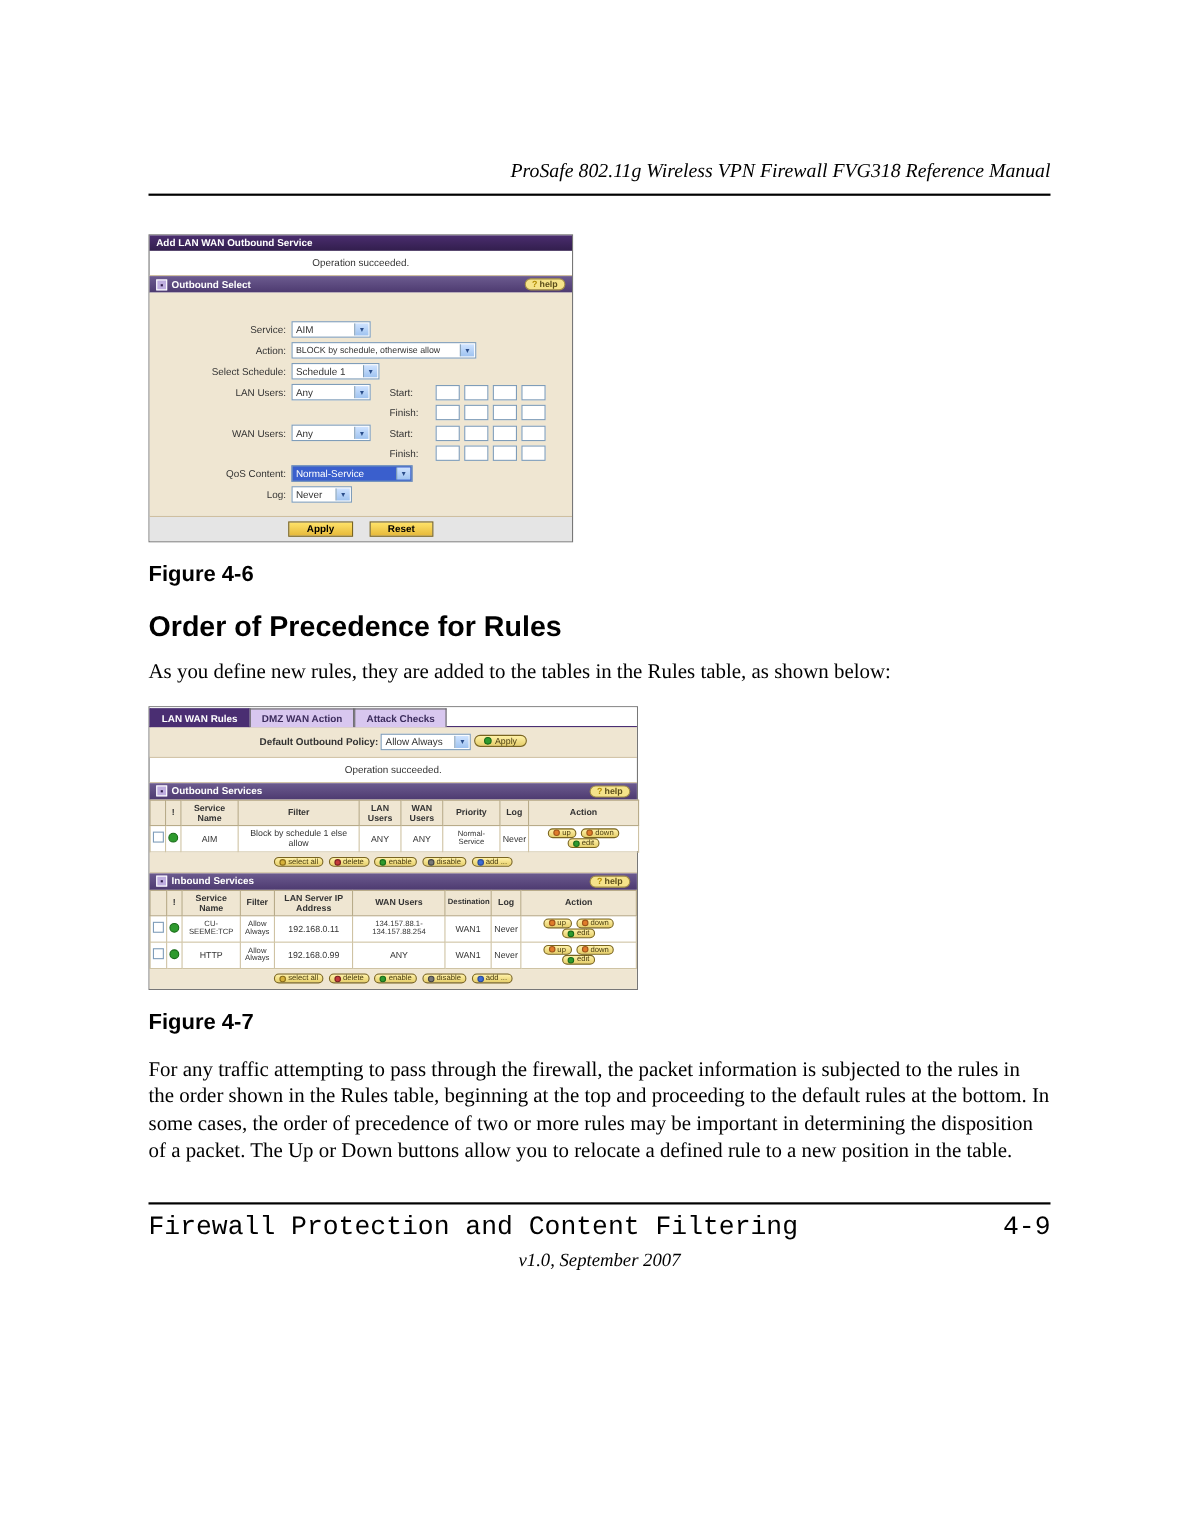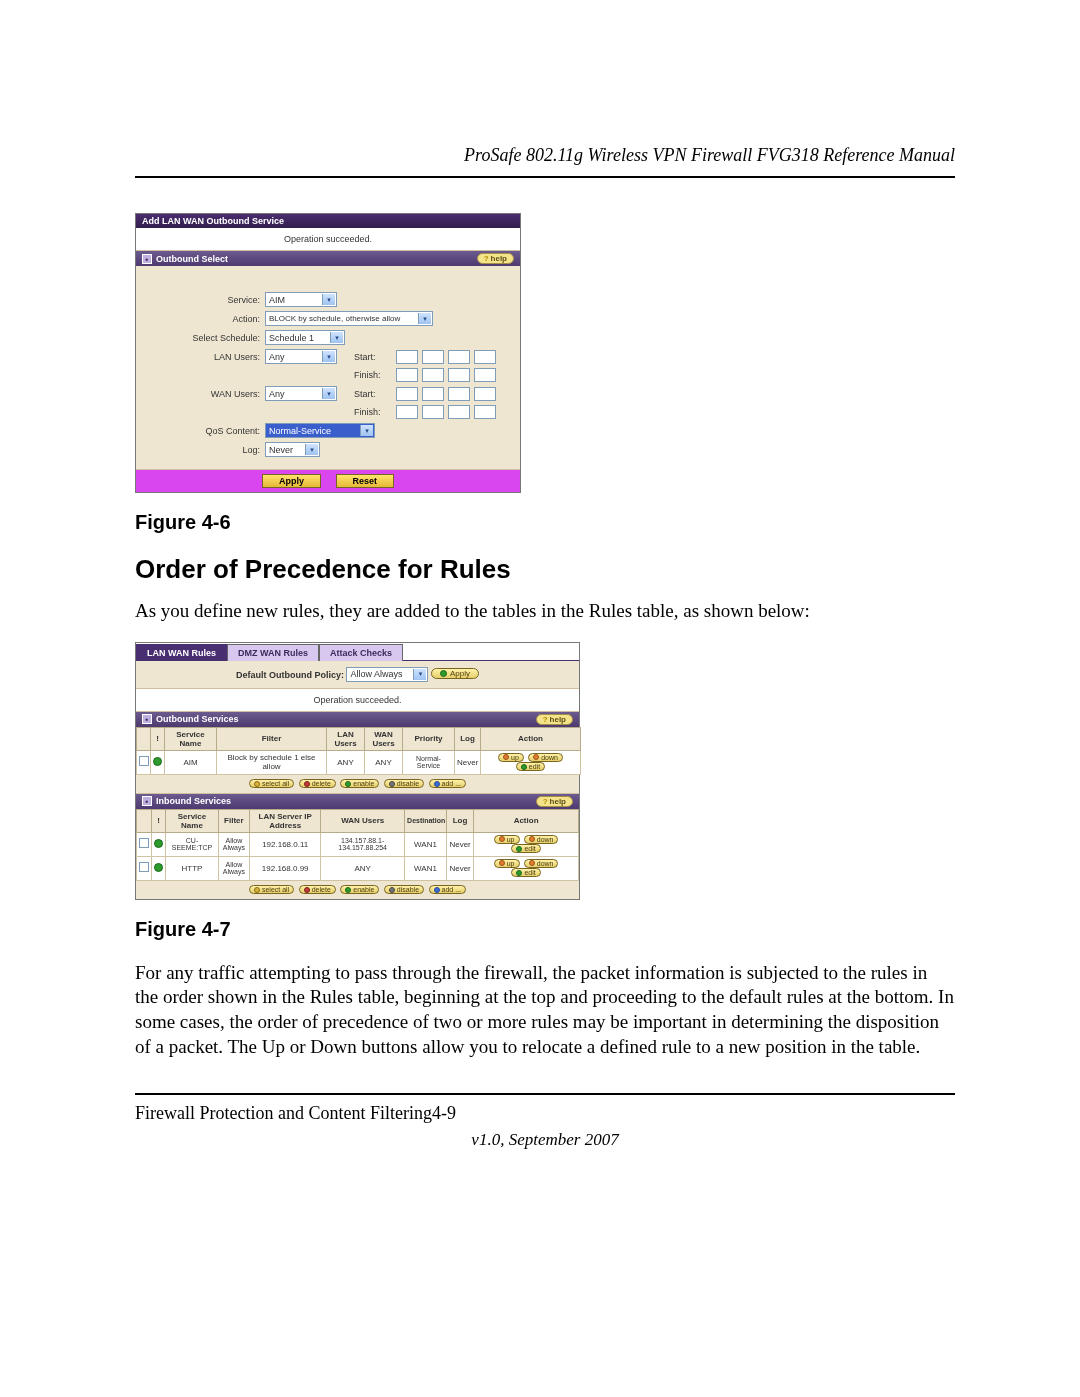--- a/index.html
+++ b/index.html
@@ -23,21 +23,21 @@
   .formbody { background: #efe6d2; padding: 24px 4px 10px 4px; }
   .frow { display: flex; align-items: center; gap: 5px; padding: 2px 0; }
   .flabel { width: 120px; text-align: right; font-size: 9px; }
   .sel { background: #fff; border: 1px solid #7f9db9; font-size: 9px; height: 15px; display: inline-flex; align-items: center; padding: 0 3px; position: relative; }
   .sel.hl { background: #3a5fcd; color: #fff; }
   .sel .caret { position: absolute; right: 1px; top: 1px; bottom: 1px; width: 13px; background: linear-gradient(#cfe3ff, #9fc3f0); border-left: 1px solid #7f9db9; display: flex; align-items: center; justify-content: center; color: #2a4d8a; font-size: 7px; }
   .w60 { width: 72px; } .w150 { width: 168px; } .w70 { width: 80px; } .w50 { width: 55px; } .w110 { width: 110px; }
   .ipgroup { margin-left: auto; margin-right: 20px; display: flex; align-items: center; gap: 4px; }
   .ipgroup .lbl { font-size: 9px; width: 38px; text-align: left; }
   .oct { width: 22px; height: 14px; border: 1px solid #7f9db9; background: #fff; }
-  .btnrow { background: #d946ef; text-align: center; padding: 4px 0; border-top: 1px solid #cfbfa0; }
+  .btnrow { background: #e5e5e5; text-align: center; padding: 4px 0; border-top: 1px solid #cfbfa0; }
   .ybtn { background: linear-gradient(#ffe36a, #e6b93a); border: 1px solid #7a6520; font-size: 9px; font-weight: bold; padding: 1px 16px; margin: 0 6px; }
 
   .fig-label { font-family: Liberation Sans, sans-serif; font-weight: bold; font-size: 20px; margin-bottom: 20px; }
 
   .heading { font-family: Arial, Helvetica, sans-serif; font-size: 26px; font-weight: bold; margin: 12px 0 14px 0; }
   .para { font-size: 19px; line-height: 1.3; margin-bottom: 18px; }
 
   
   .shot2 { width: 445px; margin-bottom: 18px; }
   .tabbar { display: flex; align-items: flex-end; gap: 0; background: #fff; padding: 0; }
@@ -60,21 +60,21 @@
   .c-green { background: #2e9a2e; border: 1px solid #186b18; }
   .c-blue { background: #3b6bd6; border: 1px solid #284a9a; }
   .c-gold { background: #d6b23b; border: 1px solid #8a6c1a; }
   .c-red { background: #c43a3a; border: 1px solid #7a1f1f; }
   .c-gray { background: #777; border: 1px solid #444; }
 
   .rowbtns { background: #efe6d2; text-align: center; padding: 4px 0; border-bottom: 1px solid #cfbfa0; }
 
   
   .pg-footer-rule { border: none; border-top: 2px solid #000; margin-top: 34px; margin-bottom: 8px; }
-  .pg-footer-row { display: flex; font-size: 18px; margin-bottom: 6px; }
+  .pg-footer-row { display: flex; justify-content: space-between; font-size: 24px; margin-bottom: 6px; font-family: Liberation Mono, monospace; }
   .pg-footer-ver { text-align: center; font-style: italic; font-size: 17px; }
 </style>
 </head>
 <body>
 
 <div class="page">
   <div class="pg-header">ProSafe 802.11g Wireless VPN Firewall FVG318 Reference Manual</div>
   <hr class="pg-rule">
 
   <div class="shot shot1">
@@ -181,21 +181,21 @@
     </div>
   </div>
   <div class="fig-label">Figure 4-6</div>
 
   <div class="heading">Order of Precedence for Rules</div>
   <div class="para">As you define new rules, they are added to the tables in the Rules table, as shown below:</div>
 
   <div class="shot shot2">
     <div class="tabbar">
       <div class="tab active">LAN WAN Rules</div>
-      <div class="tab inactive">DMZ WAN Rules</div>
+      <div class="tab inactive">DMZ WAN Action</div>
       <div class="tab inactive">Attack Checks</div>
     </div>
     <div class="policybar">
       <b>Default Outbound Policy:</b>
       <span class="sel">
           <span>Allow Always</span>
           <span class="caret">▾</span>
         </span>
       <span class="pillbtn">
           <span class="dot"></span>

